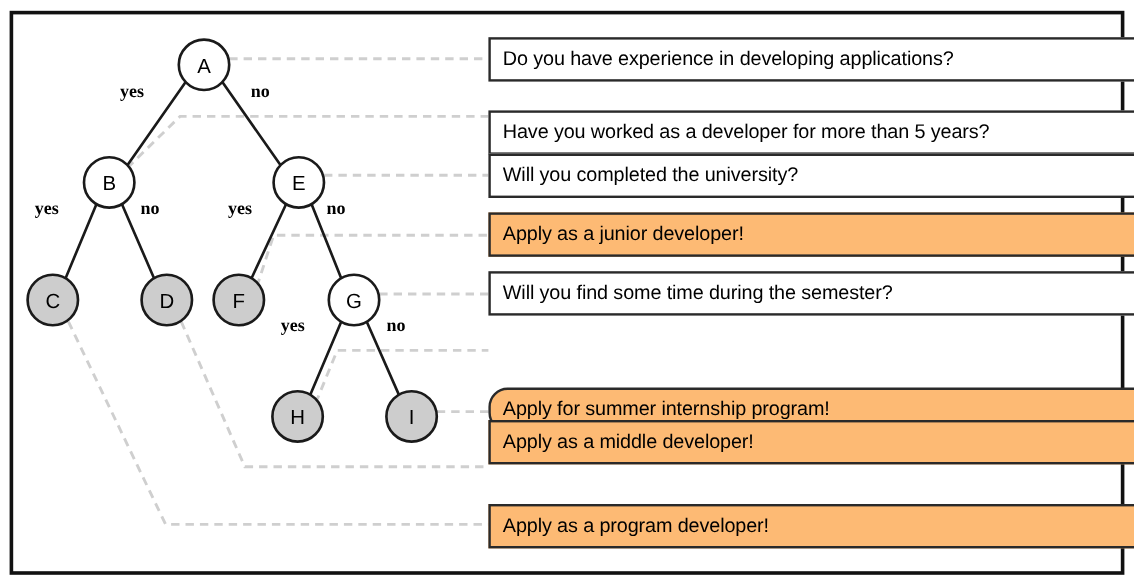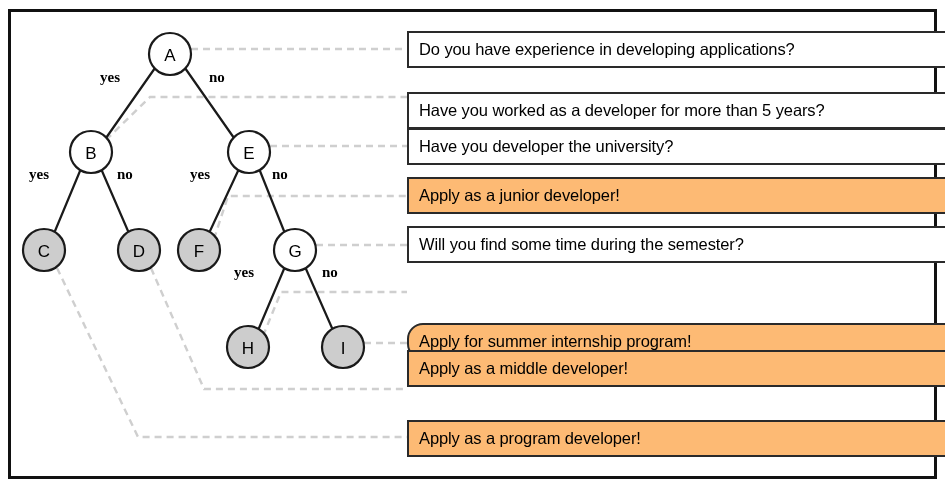--- a/index.html
+++ b/index.html
@@ -160,21 +160,21 @@
   <div class="branch-label" style="left:234px; top:265px;">yes</div>
   <div class="branch-label" style="left:322px; top:265px;">no</div>
 
   <div class="stmt-box" style="top:31px;">
     <span class="stmt-text">Do you have experience in developing applications?</span>
   </div>
   <div class="stmt-box" style="top:64px;margin-top:28px;">
     <span class="stmt-text">Have you worked as a developer for more than 5 years?</span>
   </div>
   <div class="stmt-box" style="top:128px;">
-    <span class="stmt-text">Have you developer the university?</span>
+    <span class="stmt-text">Will you completed the university?</span>
   </div>
   <div class="stmt-box shaded" style="top:177px;">
     <span class="stmt-text">Apply as a junior developer!</span>
   </div>
   <div class="stmt-box" style="top:226px;">
     <span class="stmt-text">Will you find some time during the semester?</span>
   </div>
   <div class="stmt-box shaded" style="top:323px;border-radius:16px;">
     <span class="stmt-text">Apply for summer internship program!</span>
   </div>

